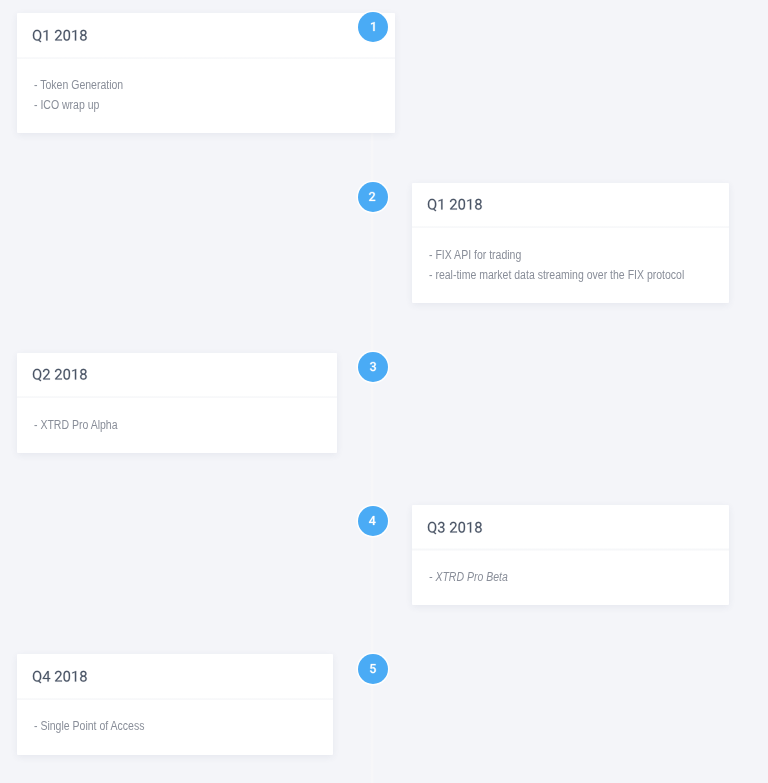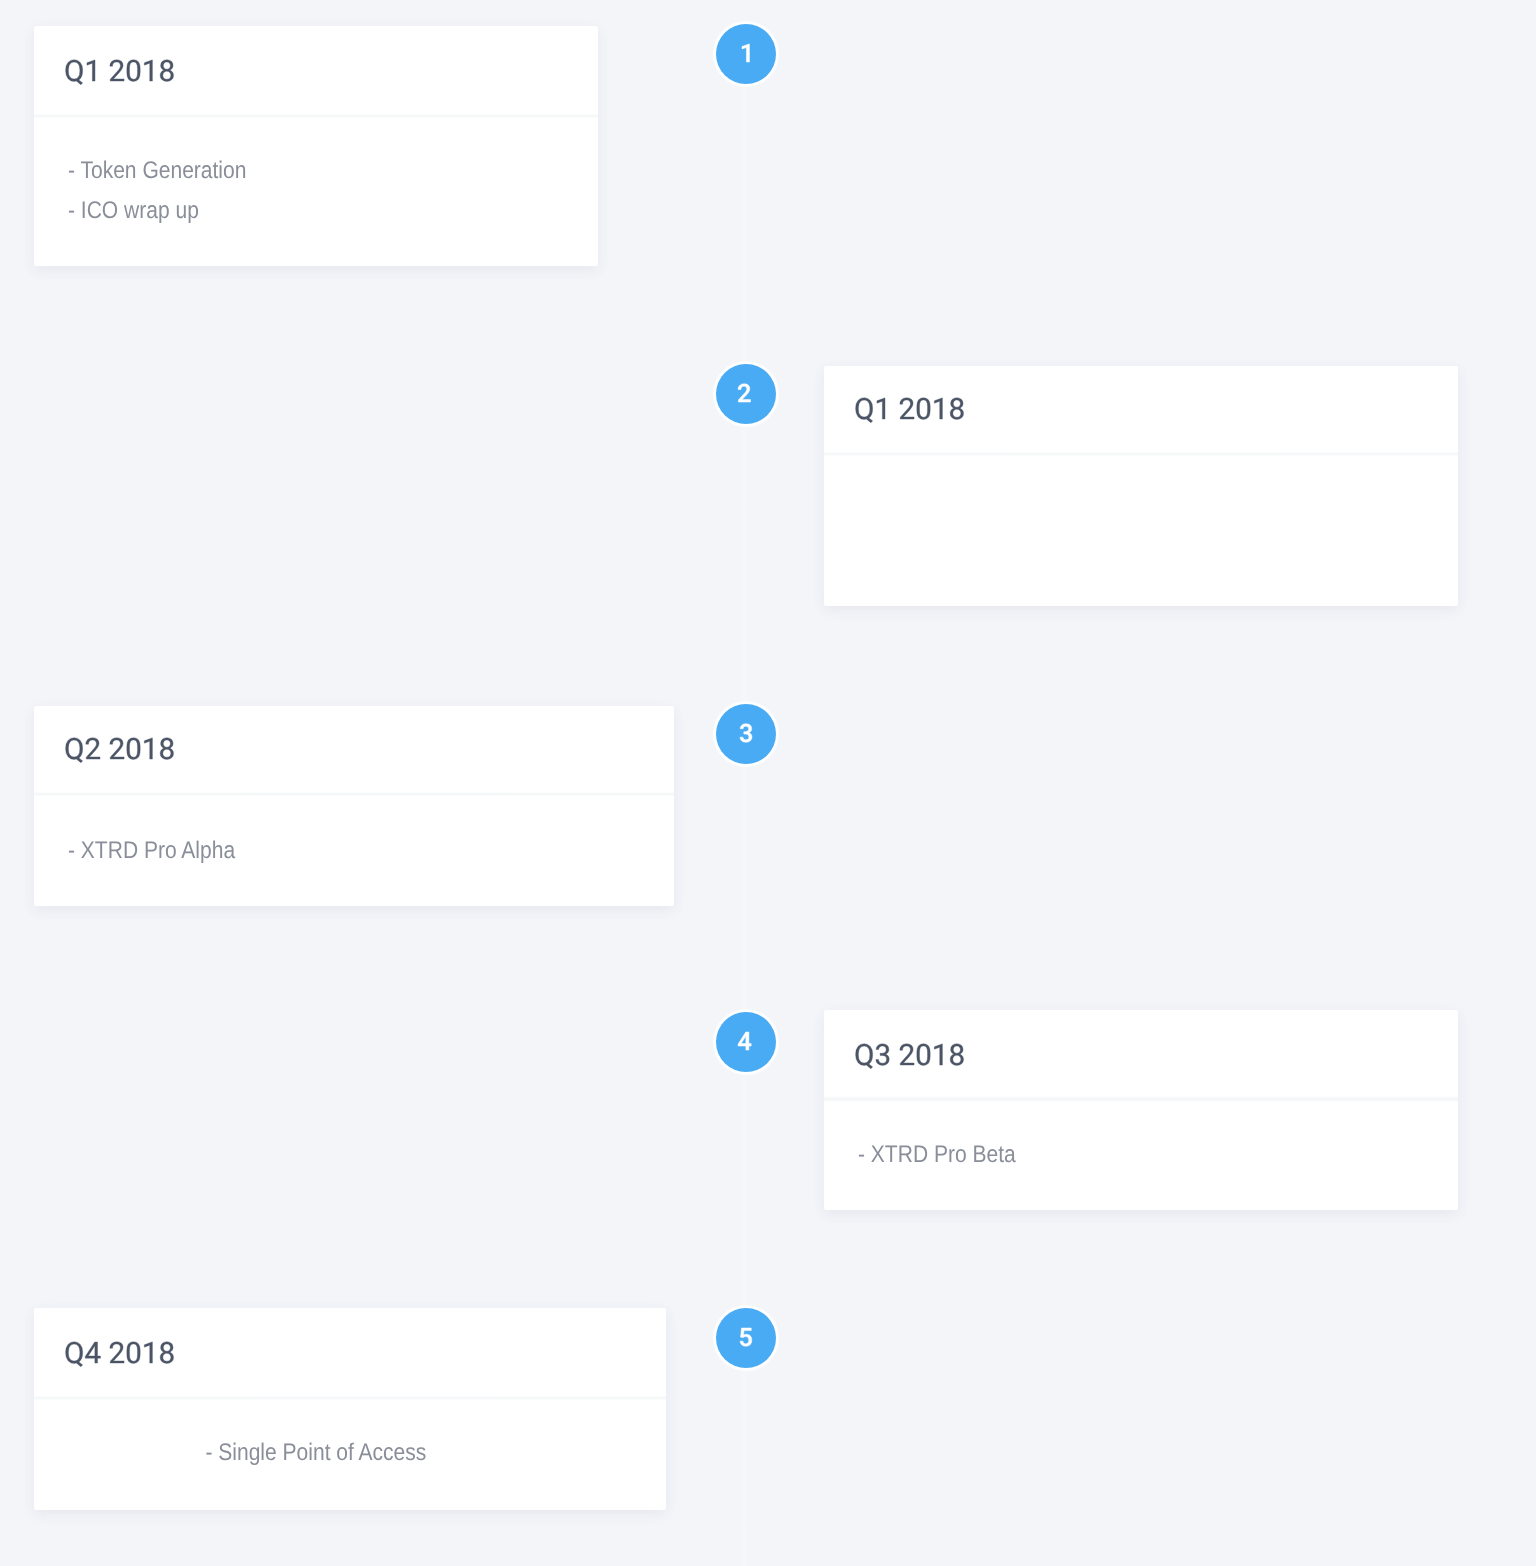--- a/index.html
+++ b/index.html
@@ -25,21 +25,21 @@
   .txt{position:absolute;width:1px;height:1px;overflow:hidden;clip-path:inset(50%);white-space:nowrap;}
   .dot span svg{display:block;overflow:visible;}
   .dot span .glyph{fill:#ffffff;stroke:#ffffff;stroke-width:55;stroke-opacity:.75;}
 </style>
 </head>
 <body>
 
 <div class="timeline">
   <div class="spine"></div>
 
-  <div class="card" style="left:17.2px;top:13px;width:282px;height:119.9px;">
+  <div class="card" style="left:17.2px;top:13px;width:378px;height:119.9px;">
     <div class="card-head">
       <div class="card-title" aria-label="Q1 2018">
           <span class="txt">Q1 2018</span>
           <svg width="55.63" height="10.56" viewBox="0 -1456 7672 1456">
             <path class="tglyph" transform="translate(0,0) scale(1,-1)" d="M1286 -126 1156 -246 849 -2Q777 -20 697 -20Q438 -20 274.0 167.0Q110 354 110 682V774Q110 1101 273.0 1288.5Q436 1476 695 1476Q959 1476 1118.5 1291.5Q1278 1107 1281 786V682Q1281 472 1214.0 318.5Q1147 165 1027 79ZM1090 776Q1090 1036 986.0 1174.0Q882 1312 695 1312Q516 1312 408.5 1174.0Q301 1036 301 776V682Q301 420 409.5 281.5Q518 143 697 143Q885 143 987.5 281.5Q1090 420 1090 682Z"></path>
             <path class="tglyph" transform="translate(1409,0) scale(1,-1)" d="M729 1464V0H544V1233L171 1097V1264L700 1464Z"></path>
             <path class="tglyph" transform="translate(3068,0) scale(1,-1)" d="M1075 152V0H122V133L616 683Q738 821 780.5 902.0Q823 983 823 1065Q823 1172 756.5 1248.0Q690 1324 569 1324Q423 1324 351.0 1241.0Q279 1158 279 1028H94Q94 1212 215.0 1344.0Q336 1476 569 1476Q775 1476 891.5 1369.0Q1008 1262 1008 1087Q1008 959 929.0 829.5Q850 700 735 575L345 152Z"></path>
             <path class="tglyph" transform="translate(4219,0) scale(1,-1)" d="M1035 622Q1035 264 911.5 122.0Q788 -20 576 -20Q370 -20 244.5 118.0Q119 256 115 599V844Q115 1201 240.0 1338.5Q365 1476 574.0 1476.0Q783 1476 907.0 1342.5Q1031 1209 1035 867ZM849 875Q849 1121 779.0 1223.0Q709 1325 574 1325Q444 1325 373.5 1226.0Q303 1127 301 889V592Q301 348 372.5 240.0Q444 132 576 132Q711 132 779.5 238.5Q848 345 849 584Z"></path>
             <path class="tglyph" transform="translate(5370,0) scale(1,-1)" d="M729 1464V0H544V1233L171 1097V1264L700 1464Z"></path>
             <path class="tglyph" transform="translate(6521,0) scale(1,-1)" d="M1038 394Q1038 194 904.5 87.0Q771 -20 575.0 -20.0Q379 -20 245.5 87.0Q112 194 112 394Q112 516 177.5 609.5Q243 703 355 751Q258 798 201.5 884.0Q145 970 145 1077Q145 1268 266.5 1372.0Q388 1476 574 1476Q761 1476 882.5 1372.0Q1004 1268 1004 1077Q1004 969 946.0 883.5Q888 798 791 751Q904 703 971.0 609.0Q1038 515 1038 394ZM819 1074Q819 1183 751.0 1253.5Q683 1324 574.0 1324.0Q465 1324 398.0 1256.5Q331 1189 331 1074Q331 961 398.0 893.0Q465 825 575 825Q684 825 751.5 893.0Q819 961 819 1074ZM852 398Q852 520 774.5 597.0Q697 674 573 674Q446 674 371.5 597.0Q297 520 297 398Q297 272 371.5 202.0Q446 132 575.0 132.0Q704 132 778.0 202.0Q852 272 852 398Z"></path>
@@ -69,20 +69,24 @@
             <path class="tglyph" transform="translate(0,0) scale(1,-1)" d="M1286 -126 1156 -246 849 -2Q777 -20 697 -20Q438 -20 274.0 167.0Q110 354 110 682V774Q110 1101 273.0 1288.5Q436 1476 695 1476Q959 1476 1118.5 1291.5Q1278 1107 1281 786V682Q1281 472 1214.0 318.5Q1147 165 1027 79ZM1090 776Q1090 1036 986.0 1174.0Q882 1312 695 1312Q516 1312 408.5 1174.0Q301 1036 301 776V682Q301 420 409.5 281.5Q518 143 697 143Q885 143 987.5 281.5Q1090 420 1090 682Z"></path>
             <path class="tglyph" transform="translate(1409,0) scale(1,-1)" d="M729 1464V0H544V1233L171 1097V1264L700 1464Z"></path>
             <path class="tglyph" transform="translate(3068,0) scale(1,-1)" d="M1075 152V0H122V133L616 683Q738 821 780.5 902.0Q823 983 823 1065Q823 1172 756.5 1248.0Q690 1324 569 1324Q423 1324 351.0 1241.0Q279 1158 279 1028H94Q94 1212 215.0 1344.0Q336 1476 569 1476Q775 1476 891.5 1369.0Q1008 1262 1008 1087Q1008 959 929.0 829.5Q850 700 735 575L345 152Z"></path>
             <path class="tglyph" transform="translate(4219,0) scale(1,-1)" d="M1035 622Q1035 264 911.5 122.0Q788 -20 576 -20Q370 -20 244.5 118.0Q119 256 115 599V844Q115 1201 240.0 1338.5Q365 1476 574.0 1476.0Q783 1476 907.0 1342.5Q1031 1209 1035 867ZM849 875Q849 1121 779.0 1223.0Q709 1325 574 1325Q444 1325 373.5 1226.0Q303 1127 301 889V592Q301 348 372.5 240.0Q444 132 576 132Q711 132 779.5 238.5Q848 345 849 584Z"></path>
             <path class="tglyph" transform="translate(5370,0) scale(1,-1)" d="M729 1464V0H544V1233L171 1097V1264L700 1464Z"></path>
             <path class="tglyph" transform="translate(6521,0) scale(1,-1)" d="M1038 394Q1038 194 904.5 87.0Q771 -20 575.0 -20.0Q379 -20 245.5 87.0Q112 194 112 394Q112 516 177.5 609.5Q243 703 355 751Q258 798 201.5 884.0Q145 970 145 1077Q145 1268 266.5 1372.0Q388 1476 574 1476Q761 1476 882.5 1372.0Q1004 1268 1004 1077Q1004 969 946.0 883.5Q888 798 791 751Q904 703 971.0 609.0Q1038 515 1038 394ZM819 1074Q819 1183 751.0 1253.5Q683 1324 574.0 1324.0Q465 1324 398.0 1256.5Q331 1189 331 1074Q331 961 398.0 893.0Q465 825 575 825Q684 825 751.5 893.0Q819 961 819 1074ZM852 398Q852 520 774.5 597.0Q697 674 573 674Q446 674 371.5 597.0Q297 520 297 398Q297 272 371.5 202.0Q446 132 575.0 132.0Q704 132 778.0 202.0Q852 272 852 398Z"></path>
           </svg>
         </div>
       <div class="card-divider"></div>
     </div>
+    <div class="card-body">
+      <div class="li">- FIX API for trading</div>
+      <div class="li">- real-time market data streaming over the FIX protocol</div>
+    </div>
   </div>
   <div class="dot" style="left:357.5px;top:181.7px;">
     <span aria-label="2">
         <span class="txt">2</span>
         <svg width="6.25" height="9.03" viewBox="81 -1456 1008 1456">
           <path class="glyph" transform="scale(1,-1)" d="M1089 195V0H109V168L583 684Q703 817 746.0 896.5Q789 976 789 1050Q789 1150 732.5 1215.5Q676 1281 572 1281Q448 1281 386.0 1205.5Q324 1130 324 1013H81Q81 1204 210.0 1340.0Q339 1476 575 1476Q793 1476 912.5 1367.0Q1032 1258 1032 1076Q1032 942 950.5 812.5Q869 683 739 545L412 195Z"></path>
         </svg>
       </span>
   </div>
 
@@ -107,21 +111,21 @@
   </div>
   <div class="dot" style="left:357.5px;top:351.6px;">
     <span aria-label="3">
         <span class="txt">3</span>
         <svg width="5.99" height="9.03" viewBox="80 -1456 966 1456">
           <path class="glyph" transform="scale(1,-1)" d="M391 647V839H534Q659 839 720.5 901.5Q782 964 782 1062Q782 1281 561 1281Q464 1281 400.0 1226.0Q336 1171 336 1077H94Q94 1250 224.5 1363.0Q355 1476 557 1476Q766 1476 895.0 1371.5Q1024 1267 1024 1062Q1024 976 968.5 887.5Q913 799 800 748Q934 703 990.0 609.5Q1046 516 1046 408Q1046 203 906.0 91.5Q766 -20 557 -20Q368 -20 224.0 84.0Q80 188 80 391H323Q323 295 388.0 235.0Q453 175 561 175Q674 175 738.5 235.5Q803 296 803 408Q803 647 525 647Z"></path>
         </svg>
       </span>
   </div>
 
-  <div class="card" style="left:412.4px;top:504.9px;width:316.4px;height:100.2px;">
+  <div class="card" style="left:412.4px;top:504.9px;width:316.4px;height:100.2px;font-style:italic;">
     <div class="card-head">
       <div class="card-title" aria-label="Q3 2018">
           <span class="txt">Q3 2018</span>
           <svg width="55.63" height="10.56" viewBox="0 -1456 7672 1456">
             <path class="tglyph" transform="translate(0,0) scale(1,-1)" d="M1286 -126 1156 -246 849 -2Q777 -20 697 -20Q438 -20 274.0 167.0Q110 354 110 682V774Q110 1101 273.0 1288.5Q436 1476 695 1476Q959 1476 1118.5 1291.5Q1278 1107 1281 786V682Q1281 472 1214.0 318.5Q1147 165 1027 79ZM1090 776Q1090 1036 986.0 1174.0Q882 1312 695 1312Q516 1312 408.5 1174.0Q301 1036 301 776V682Q301 420 409.5 281.5Q518 143 697 143Q885 143 987.5 281.5Q1090 420 1090 682Z"></path>
             <path class="tglyph" transform="translate(1409,0) scale(1,-1)" d="M391 667V819H527Q670 820 740.0 891.0Q810 962 810 1068Q810 1324 556 1324Q438 1324 365.0 1256.5Q292 1189 292 1075H107Q107 1242 230.5 1359.0Q354 1476 556 1476Q753 1476 874.5 1371.5Q996 1267 996 1064Q996 983 941.5 891.0Q887 799 767 748Q912 701 965.0 603.0Q1018 505 1018 406Q1018 202 886.0 91.0Q754 -20 557 -20Q367 -20 231.0 85.5Q95 191 95 385H280Q280 270 354.5 201.0Q429 132 557 132Q684 132 758.0 199.0Q832 266 832.0 402.0Q832 538 748.0 602.5Q664 667 523 667Z"></path>
             <path class="tglyph" transform="translate(3068,0) scale(1,-1)" d="M1075 152V0H122V133L616 683Q738 821 780.5 902.0Q823 983 823 1065Q823 1172 756.5 1248.0Q690 1324 569 1324Q423 1324 351.0 1241.0Q279 1158 279 1028H94Q94 1212 215.0 1344.0Q336 1476 569 1476Q775 1476 891.5 1369.0Q1008 1262 1008 1087Q1008 959 929.0 829.5Q850 700 735 575L345 152Z"></path>
             <path class="tglyph" transform="translate(4219,0) scale(1,-1)" d="M1035 622Q1035 264 911.5 122.0Q788 -20 576 -20Q370 -20 244.5 118.0Q119 256 115 599V844Q115 1201 240.0 1338.5Q365 1476 574.0 1476.0Q783 1476 907.0 1342.5Q1031 1209 1035 867ZM849 875Q849 1121 779.0 1223.0Q709 1325 574 1325Q444 1325 373.5 1226.0Q303 1127 301 889V592Q301 348 372.5 240.0Q444 132 576 132Q711 132 779.5 238.5Q848 345 849 584Z"></path>
             <path class="tglyph" transform="translate(5370,0) scale(1,-1)" d="M729 1464V0H544V1233L171 1097V1264L700 1464Z"></path>
             <path class="tglyph" transform="translate(6521,0) scale(1,-1)" d="M1038 394Q1038 194 904.5 87.0Q771 -20 575.0 -20.0Q379 -20 245.5 87.0Q112 194 112 394Q112 516 177.5 609.5Q243 703 355 751Q258 798 201.5 884.0Q145 970 145 1077Q145 1268 266.5 1372.0Q388 1476 574 1476Q761 1476 882.5 1372.0Q1004 1268 1004 1077Q1004 969 946.0 883.5Q888 798 791 751Q904 703 971.0 609.0Q1038 515 1038 394ZM819 1074Q819 1183 751.0 1253.5Q683 1324 574.0 1324.0Q465 1324 398.0 1256.5Q331 1189 331 1074Q331 961 398.0 893.0Q465 825 575 825Q684 825 751.5 893.0Q819 961 819 1074ZM852 398Q852 520 774.5 597.0Q697 674 573 674Q446 674 371.5 597.0Q297 520 297 398Q297 272 371.5 202.0Q446 132 575.0 132.0Q704 132 778.0 202.0Q852 272 852 398Z"></path>
@@ -135,21 +139,21 @@
   </div>
   <div class="dot" style="left:357.5px;top:506px;">
     <span aria-label="4">
         <span class="txt">4</span>
         <svg width="6.57" height="9.03" viewBox="53 -1456 1060 1456">
           <path class="glyph" transform="scale(1,-1)" d="M53 472 681 1456H931V520H1113V325H931V0H688V325H59ZM307 520H688V1125L671 1095Z"></path>
         </svg>
       </span>
   </div>
 
-  <div class="card" style="left:17.2px;top:654.3px;width:315.4px;height:100.9px;text-align:center;">
+  <div class="card" style="left:17.2px;top:654.3px;width:315.4px;height:100.9px;">
     <div class="card-head">
       <div class="card-title" aria-label="Q4 2018">
           <span class="txt">Q4 2018</span>
           <svg width="55.63" height="10.56" viewBox="0 -1456 7672 1456">
             <path class="tglyph" transform="translate(0,0) scale(1,-1)" d="M1286 -126 1156 -246 849 -2Q777 -20 697 -20Q438 -20 274.0 167.0Q110 354 110 682V774Q110 1101 273.0 1288.5Q436 1476 695 1476Q959 1476 1118.5 1291.5Q1278 1107 1281 786V682Q1281 472 1214.0 318.5Q1147 165 1027 79ZM1090 776Q1090 1036 986.0 1174.0Q882 1312 695 1312Q516 1312 408.5 1174.0Q301 1036 301 776V682Q301 420 409.5 281.5Q518 143 697 143Q885 143 987.5 281.5Q1090 420 1090 682Z"></path>
             <path class="tglyph" transform="translate(1409,0) scale(1,-1)" d="M53 447 705 1456H902V490H1105V338H902V0H717V338H53ZM263 490H717V1205L694 1164Z"></path>
             <path class="tglyph" transform="translate(3068,0) scale(1,-1)" d="M1075 152V0H122V133L616 683Q738 821 780.5 902.0Q823 983 823 1065Q823 1172 756.5 1248.0Q690 1324 569 1324Q423 1324 351.0 1241.0Q279 1158 279 1028H94Q94 1212 215.0 1344.0Q336 1476 569 1476Q775 1476 891.5 1369.0Q1008 1262 1008 1087Q1008 959 929.0 829.5Q850 700 735 575L345 152Z"></path>
             <path class="tglyph" transform="translate(4219,0) scale(1,-1)" d="M1035 622Q1035 264 911.5 122.0Q788 -20 576 -20Q370 -20 244.5 118.0Q119 256 115 599V844Q115 1201 240.0 1338.5Q365 1476 574.0 1476.0Q783 1476 907.0 1342.5Q1031 1209 1035 867ZM849 875Q849 1121 779.0 1223.0Q709 1325 574 1325Q444 1325 373.5 1226.0Q303 1127 301 889V592Q301 348 372.5 240.0Q444 132 576 132Q711 132 779.5 238.5Q848 345 849 584Z"></path>
             <path class="tglyph" transform="translate(5370,0) scale(1,-1)" d="M729 1464V0H544V1233L171 1097V1264L700 1464Z"></path>
             <path class="tglyph" transform="translate(6521,0) scale(1,-1)" d="M1038 394Q1038 194 904.5 87.0Q771 -20 575.0 -20.0Q379 -20 245.5 87.0Q112 194 112 394Q112 516 177.5 609.5Q243 703 355 751Q258 798 201.5 884.0Q145 970 145 1077Q145 1268 266.5 1372.0Q388 1476 574 1476Q761 1476 882.5 1372.0Q1004 1268 1004 1077Q1004 969 946.0 883.5Q888 798 791 751Q904 703 971.0 609.0Q1038 515 1038 394ZM819 1074Q819 1183 751.0 1253.5Q683 1324 574.0 1324.0Q465 1324 398.0 1256.5Q331 1189 331 1074Q331 961 398.0 893.0Q465 825 575 825Q684 825 751.5 893.0Q819 961 819 1074ZM852 398Q852 520 774.5 597.0Q697 674 573 674Q446 674 371.5 597.0Q297 520 297 398Q297 272 371.5 202.0Q446 132 575.0 132.0Q704 132 778.0 202.0Q852 272 852 398Z"></path>

